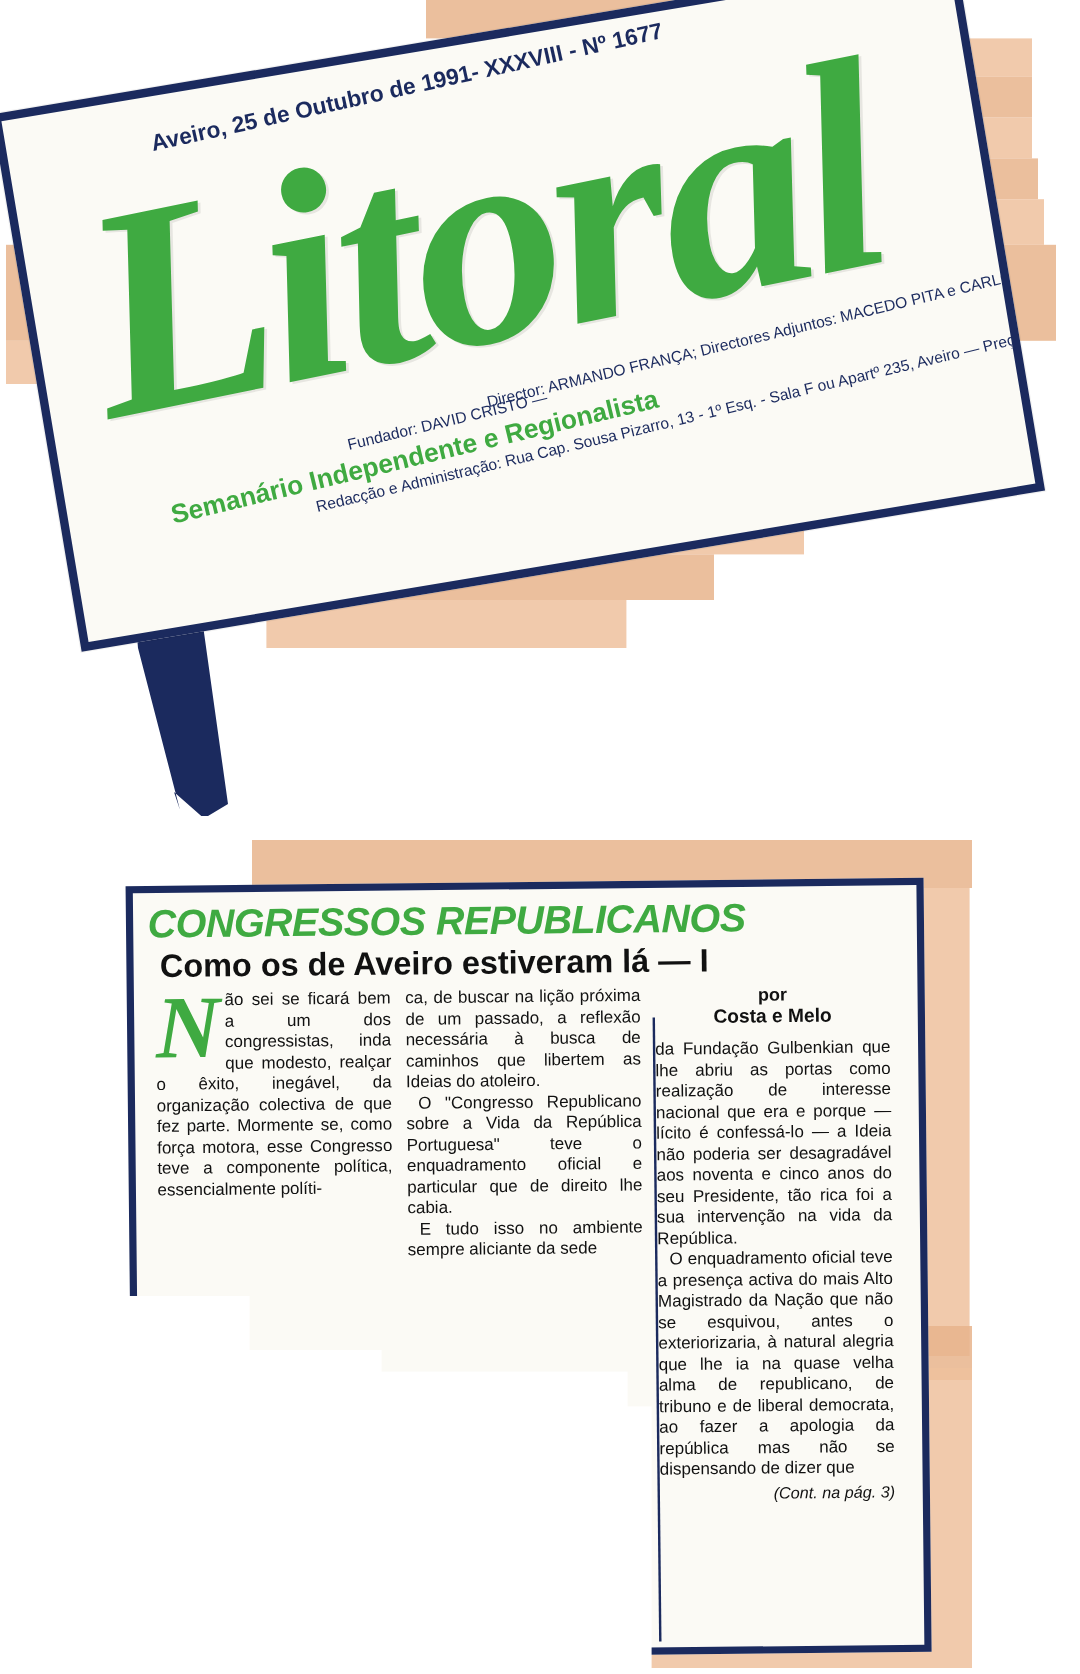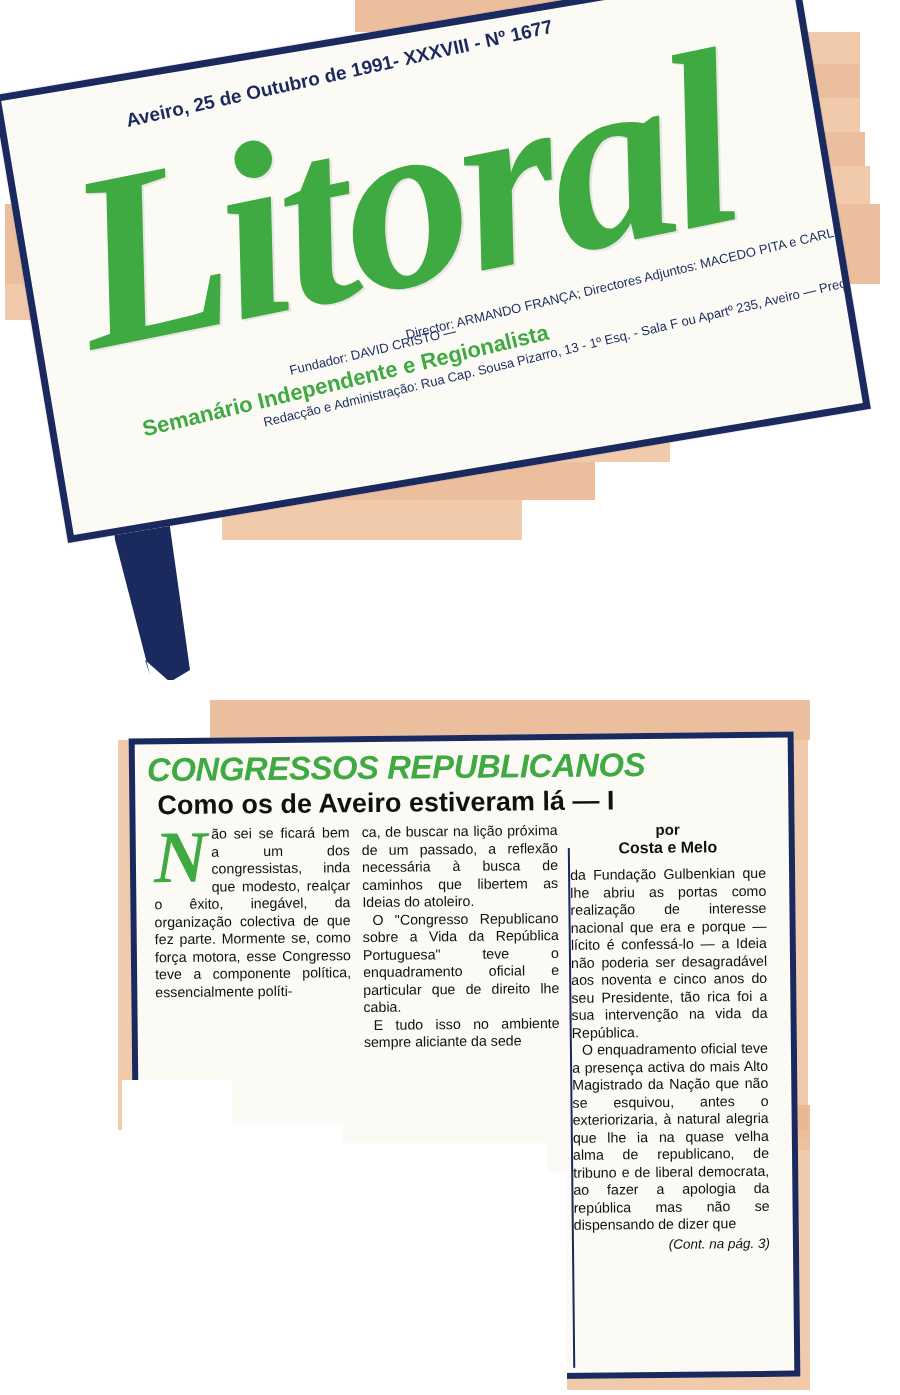--- a/index.html
+++ b/index.html
@@ -117,21 +117,21 @@
     position: absolute;
     left: 95px;
     top: 420px;
     width: 120px;
     height: 260px;
   }
 
   
   #article-block {
     position: absolute;
-    left: 132px;
+    left: 108px;
     top: 735px;
     width: 675px;
     height: 650px;
   }
   .article-card {
     position: absolute;
     left: 0;
     top: 0;
     width: 665px;
     height: 645px;

